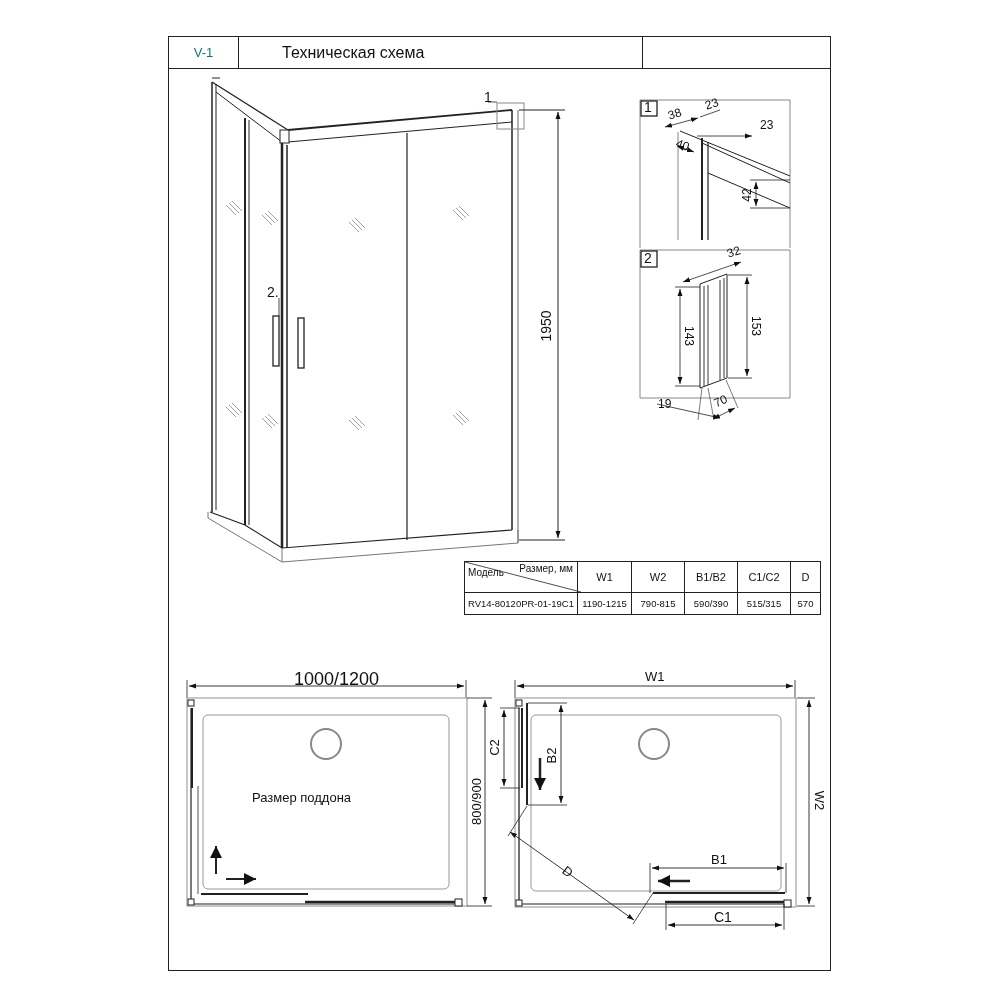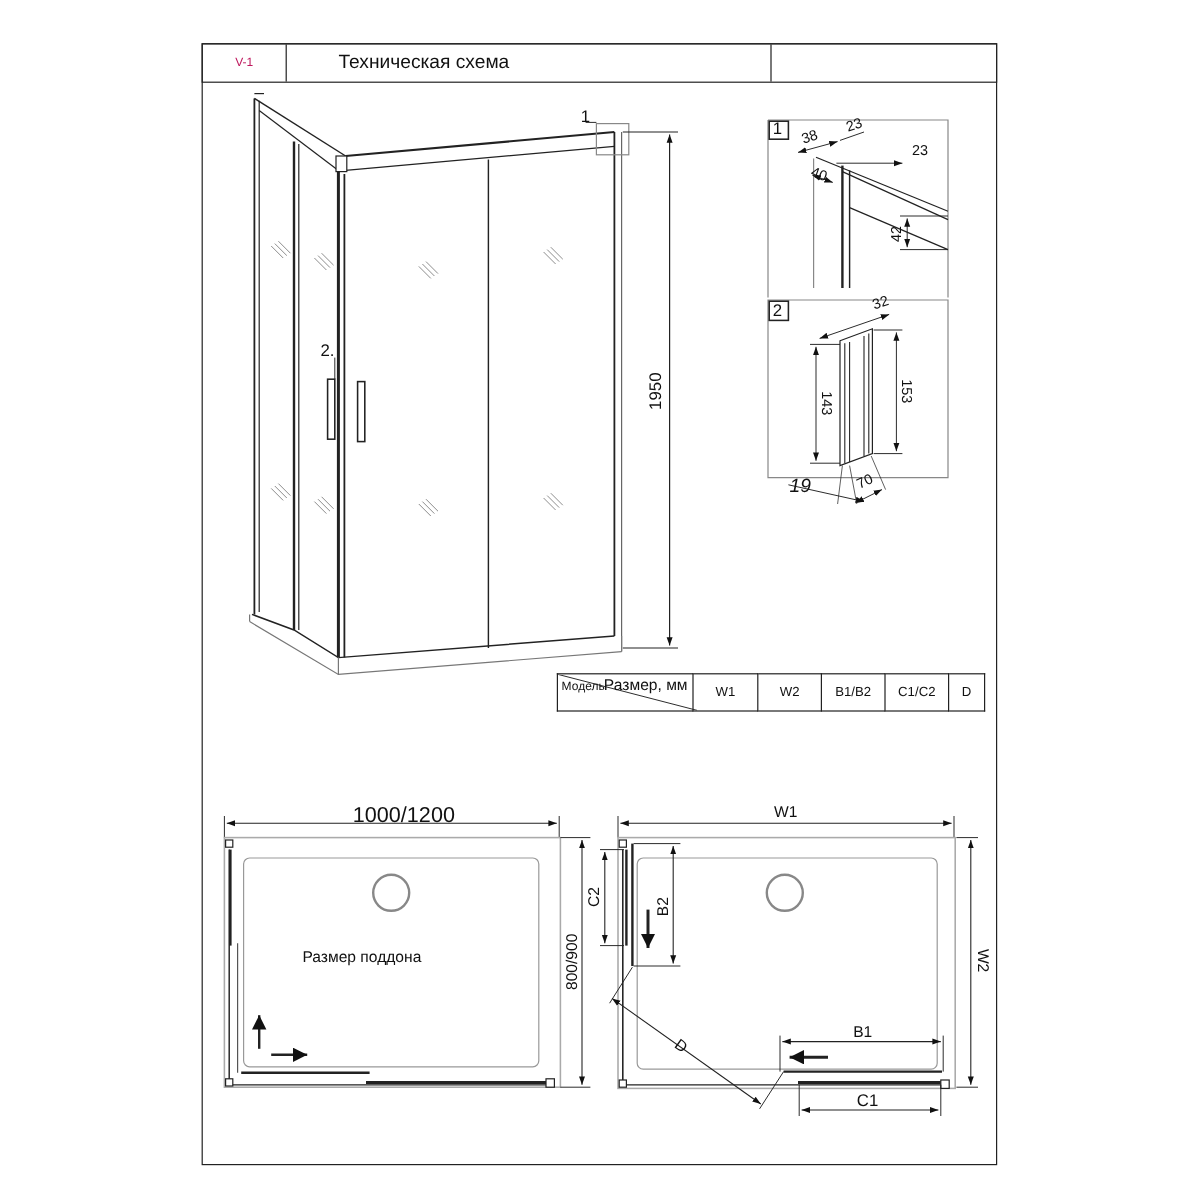--- a/index.html
+++ b/index.html
@@ -1,29 +1,29 @@
 <!DOCTYPE html>
 <html><head>
 <meta charset="utf-8">
 <style>
   html, body { margin:0; padding:0; background:#ffffff; }
   body { width:1000px; height:1000px; position:relative; overflow:hidden; font-family:"Liberation Sans", sans-serif; color:#111; }
   .frame { position:absolute; left:168px; top:36px; width:663px; height:935px; border:1.5px solid #222; box-sizing:border-box; }
   .hdr { position:absolute; left:168px; top:36px; width:663px; height:33px; border:1.5px solid #222; box-sizing:border-box; display:flex; }
   .hdr > div { box-sizing:border-box; display:flex; align-items:center; }
-  .hdr .ver { width:70px; border-right:1.5px solid #222; justify-content:center; font-size:10px; color:#be185d; }
+  .hdr .ver { width:70px; border-right:1.5px solid #222; justify-content:center; font-size:13px; color:#0f766e; }
   .hdr .ttl { width:404px; border-right:1.5px solid #222; padding-left:43px; font-size:16px; }
   .hdr .brand { flex:1; padding-left:4px; font-size:27px; }
   svg.draw { position:absolute; left:0; top:0; }
   .lbl { position:absolute; font-size:13px; white-space:nowrap; }
   table.spec { position:absolute; left:464px; top:561px; border-collapse:collapse; font-size:9.5px; }
   table.spec td { border:1.3px solid #222; text-align:center; height:21px; padding:0 2px; }
   table.spec tr.head td { height:30px; font-size:11px; }
   table.spec td.diag { position:relative; width:112px; text-align:left; padding:0; }
-  .diag .top { position:absolute; right:4px; top:1px; font-size:13px; }
+  .diag .top { position:absolute; right:4px; top:1px; font-size:10px; }
   .diag .bot { position:absolute; left:3px; bottom:14px; font-size:10px; }
   .rot { position:absolute; transform-origin:center; white-space:nowrap; }
 </style>
 </head>
 <body>
 
 <div class="frame"></div>
 
 <div class="hdr">
   <div class="ver">V-1</div>
@@ -205,39 +205,47 @@
 <span class="rot" style="left:668px;top:107px;font-size:12px;transform:rotate(-18deg);">38</span>
 <span class="rot" style="left:705px;top:97px;font-size:12px;transform:rotate(-18deg);">23</span>
 <span class="lbl" style="left:760px;top:118px;font-size:12px;">23</span>
 <span class="rot" style="left:676px;top:138px;font-size:12px;transform:rotate(20deg);">40</span>
 <span class="rot" style="left:740px;top:188px;font-size:12px;transform:rotate(-90deg);">42</span>
 
 <span class="lbl" style="left:644px;top:250px;font-size:14px;">2</span>
 <span class="rot" style="left:727px;top:245px;font-size:12px;transform:rotate(-18deg);">32</span>
 <span class="rot" style="left:679px;top:329px;font-size:12px;transform:rotate(90deg);">143</span>
 <span class="rot" style="left:746px;top:319px;font-size:12px;transform:rotate(90deg);">153</span>
-<span class="lbl" style="left:658px;top:397px;font-size:16px;font-style:italic;">19</span>
+<span class="lbl" style="left:658px;top:397px;font-size:12px;">19</span>
 <span class="rot" style="left:714px;top:394px;font-size:12px;transform:rotate(-25deg);">70</span>
 
 <table class="spec">
   <tbody>
       <tr class="head">
     <td class="diag">
       <svg width="116" height="30" style="position:absolute;left:0;top:0;">
             <line x1="0" y1="0" x2="116" y2="30" stroke="#222" stroke-width="0.8"></line>
           </svg>
       <span class="top">Размер, мм</span>
       <span class="bot">Модель</span>
     </td>
     <td style="width:49px">W1</td>
     <td style="width:48px">W2</td>
     <td style="width:48px">B1/B2</td>
     <td style="width:48px">C1/C2</td>
     <td style="width:25px">D</td>
   </tr>
+  <tr>
+    <td>RV14-80120PR-01-19C1</td>
+    <td>1190-1215</td>
+    <td>790-815</td>
+    <td>590/390</td>
+    <td>515/315</td>
+    <td>570</td>
+  </tr>
 </tbody>
   </table>
 
 <span class="lbl" style="left:294px;top:669px;font-size:18px;">1000/1200</span>
 <span class="lbl" style="left:252px;top:790px;font-size:13px;">Размер поддона</span>
 <span class="rot" style="left:453px;top:794px;font-size:13px;transform:rotate(-90deg);">800/900</span>
 
 <span class="lbl" style="left:645px;top:669px;font-size:13px;">W1</span>
 <span class="rot" style="left:810px;top:793px;font-size:13px;transform:rotate(90deg);">W2</span>
 <span class="rot" style="left:486px;top:740px;font-size:13px;transform:rotate(-90deg);">C2</span>

